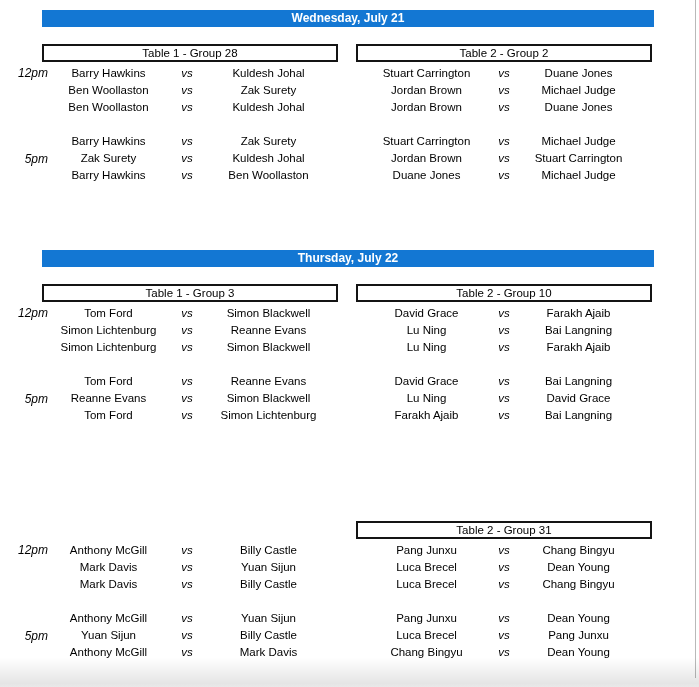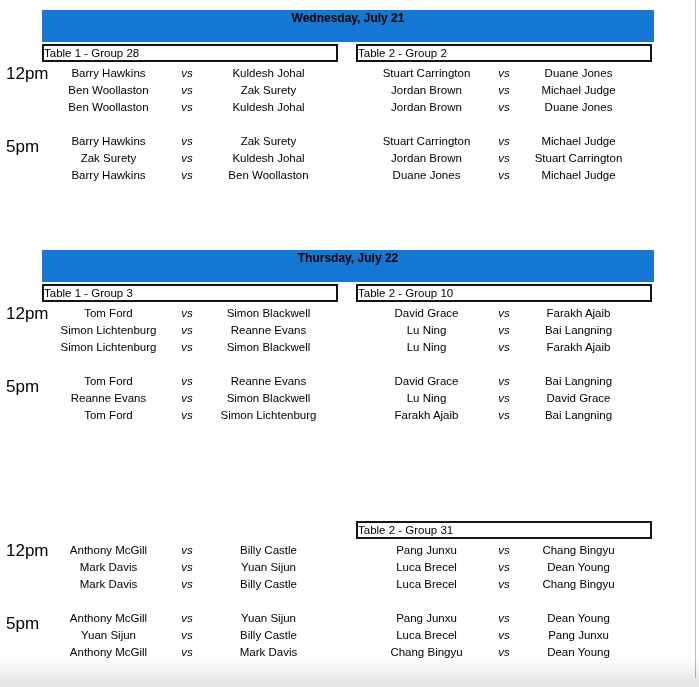--- a/index.html
+++ b/index.html
@@ -9,37 +9,37 @@
     font-family:"Liberation Sans",sans-serif;
   }
   .page-edge{position:absolute;left:695px;top:0;width:1px;height:678px;background:#b9b9b9}
   .bottom-shadow{
     position:absolute;left:0;top:657px;width:699px;height:30px;
     background:linear-gradient(to bottom, rgba(0,0,0,0) 0%, rgba(0,0,0,0.10) 88%, rgba(0,0,0,0.085) 100%);
     pointer-events:none;
   }
   .day{position:absolute;left:0;width:699px;height:176px}
   .bar{
-    position:absolute;left:42px;top:0;width:612px;height:32px;
-    background:#1377d3;color:#000000;font-weight:bold;font-size:12px;
+    position:absolute;left:42px;top:0;width:612px;height:17px;
+    background:#1377d3;color:#ffffff;font-weight:bold;font-size:12px;
     line-height:17px;text-align:center;
   }
   .thead{
     position:absolute;top:34px;height:18px;box-sizing:border-box;
     border:2px solid #141414;background:#fff;
-    font-size:11.5px;line-height:14px;text-align:left;
+    font-size:11.5px;line-height:14px;text-align:center;
   }
   .t1{left:42px;width:296px}
   .t2{left:356px;width:296px}
   .time{
     position:absolute;left:6px;width:42px;
-    font-size:17px;line-height:17px;text-align:left;
+    font-style:italic;font-size:12px;line-height:17px;text-align:right;
   }
   .tm12{top:55px}
-  .tm5{top:128px}
+  .tm5{top:141px}
   .row{position:absolute;left:0;width:699px;height:17px}
   .c{
     position:absolute;top:0;font-size:11.5px;line-height:17px;
     text-align:center;white-space:nowrap;
   }
   .vs{font-style:italic}
   .a1{left:42px;width:133px}
   .av{left:172px;width:30px}
   .a2{left:202px;width:133px}
   .b1{left:360px;width:133px}

